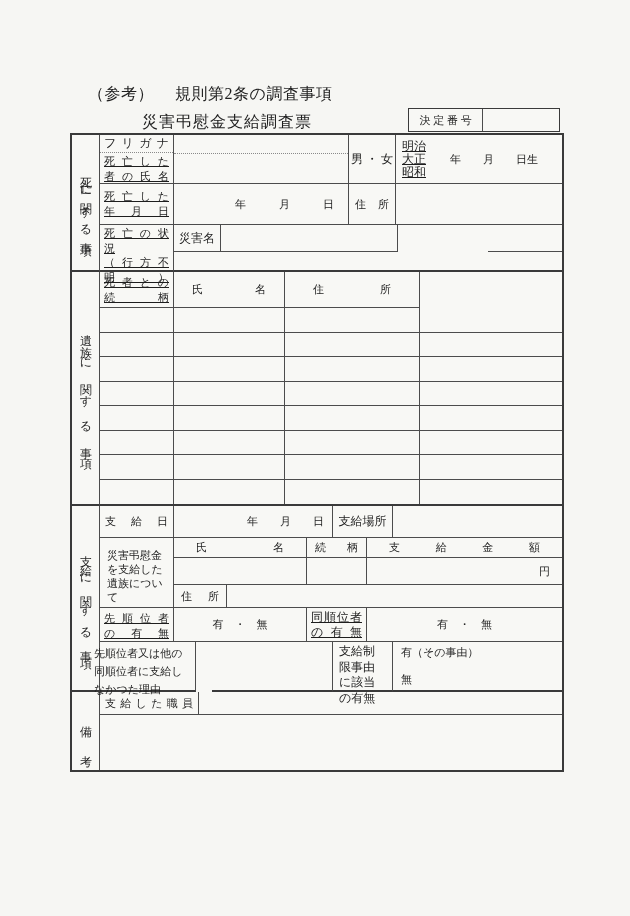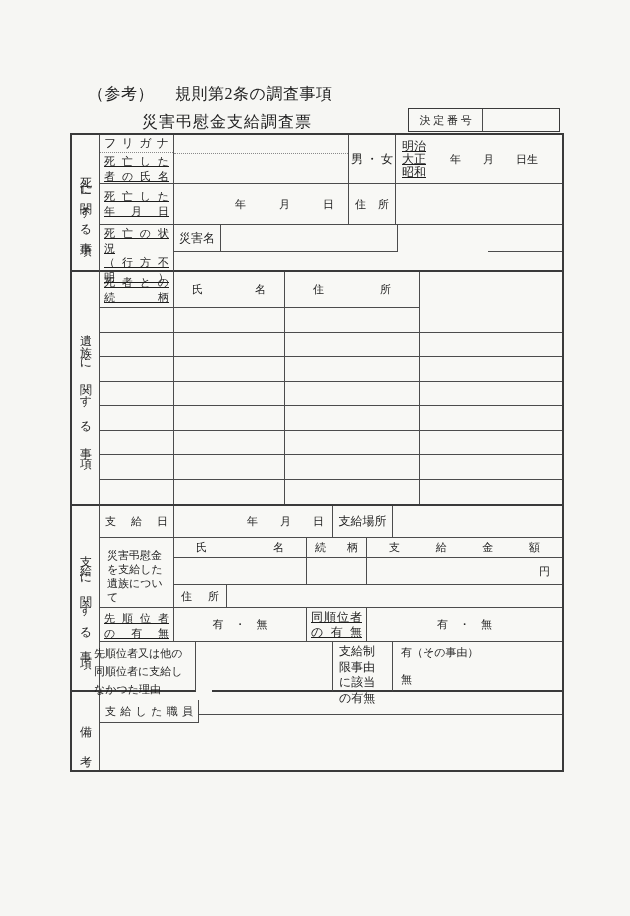--- a/index.html
+++ b/index.html
@@ -232,19 +232,19 @@
   </div>
   <div class="cell bR bB2" style="left:140px;top:507px;width:121px;height:50px;"></div>
   <div class="cell bR bB2 top sm" style="left:261px;top:507px;width:60px;height:50px;padding:2px 6px;line-height:15.5px;">
     <span>支給制限事由に該当の有無</span>
   </div>
   <div class="cell bB2" style="left:321px;top:507px;width:169px;height:50px;display:flex;flex-direction:column;justify-content:space-between;align-items:flex-start;padding:3px 8px;">
     <span>有（その事由）</span>
     <span>無</span>
   </div>
 
-  <div class="cell bR bB" style="left:28px;top:557px;width:99px;height:23px;padding:0 5px;margin-top:8px;">
+  <div class="cell bR bB" style="left:28px;top:557px;width:99px;height:23px;padding:0 5px;">
     <span class="j">支給した職員</span>
   </div>
   <div class="cell bB" style="left:127px;top:557px;width:363px;height:23px;"></div>
   <div class="cell" style="left:28px;top:580px;width:462px;height:55px;"></div>
 
 </div>
 
 </body></html>

